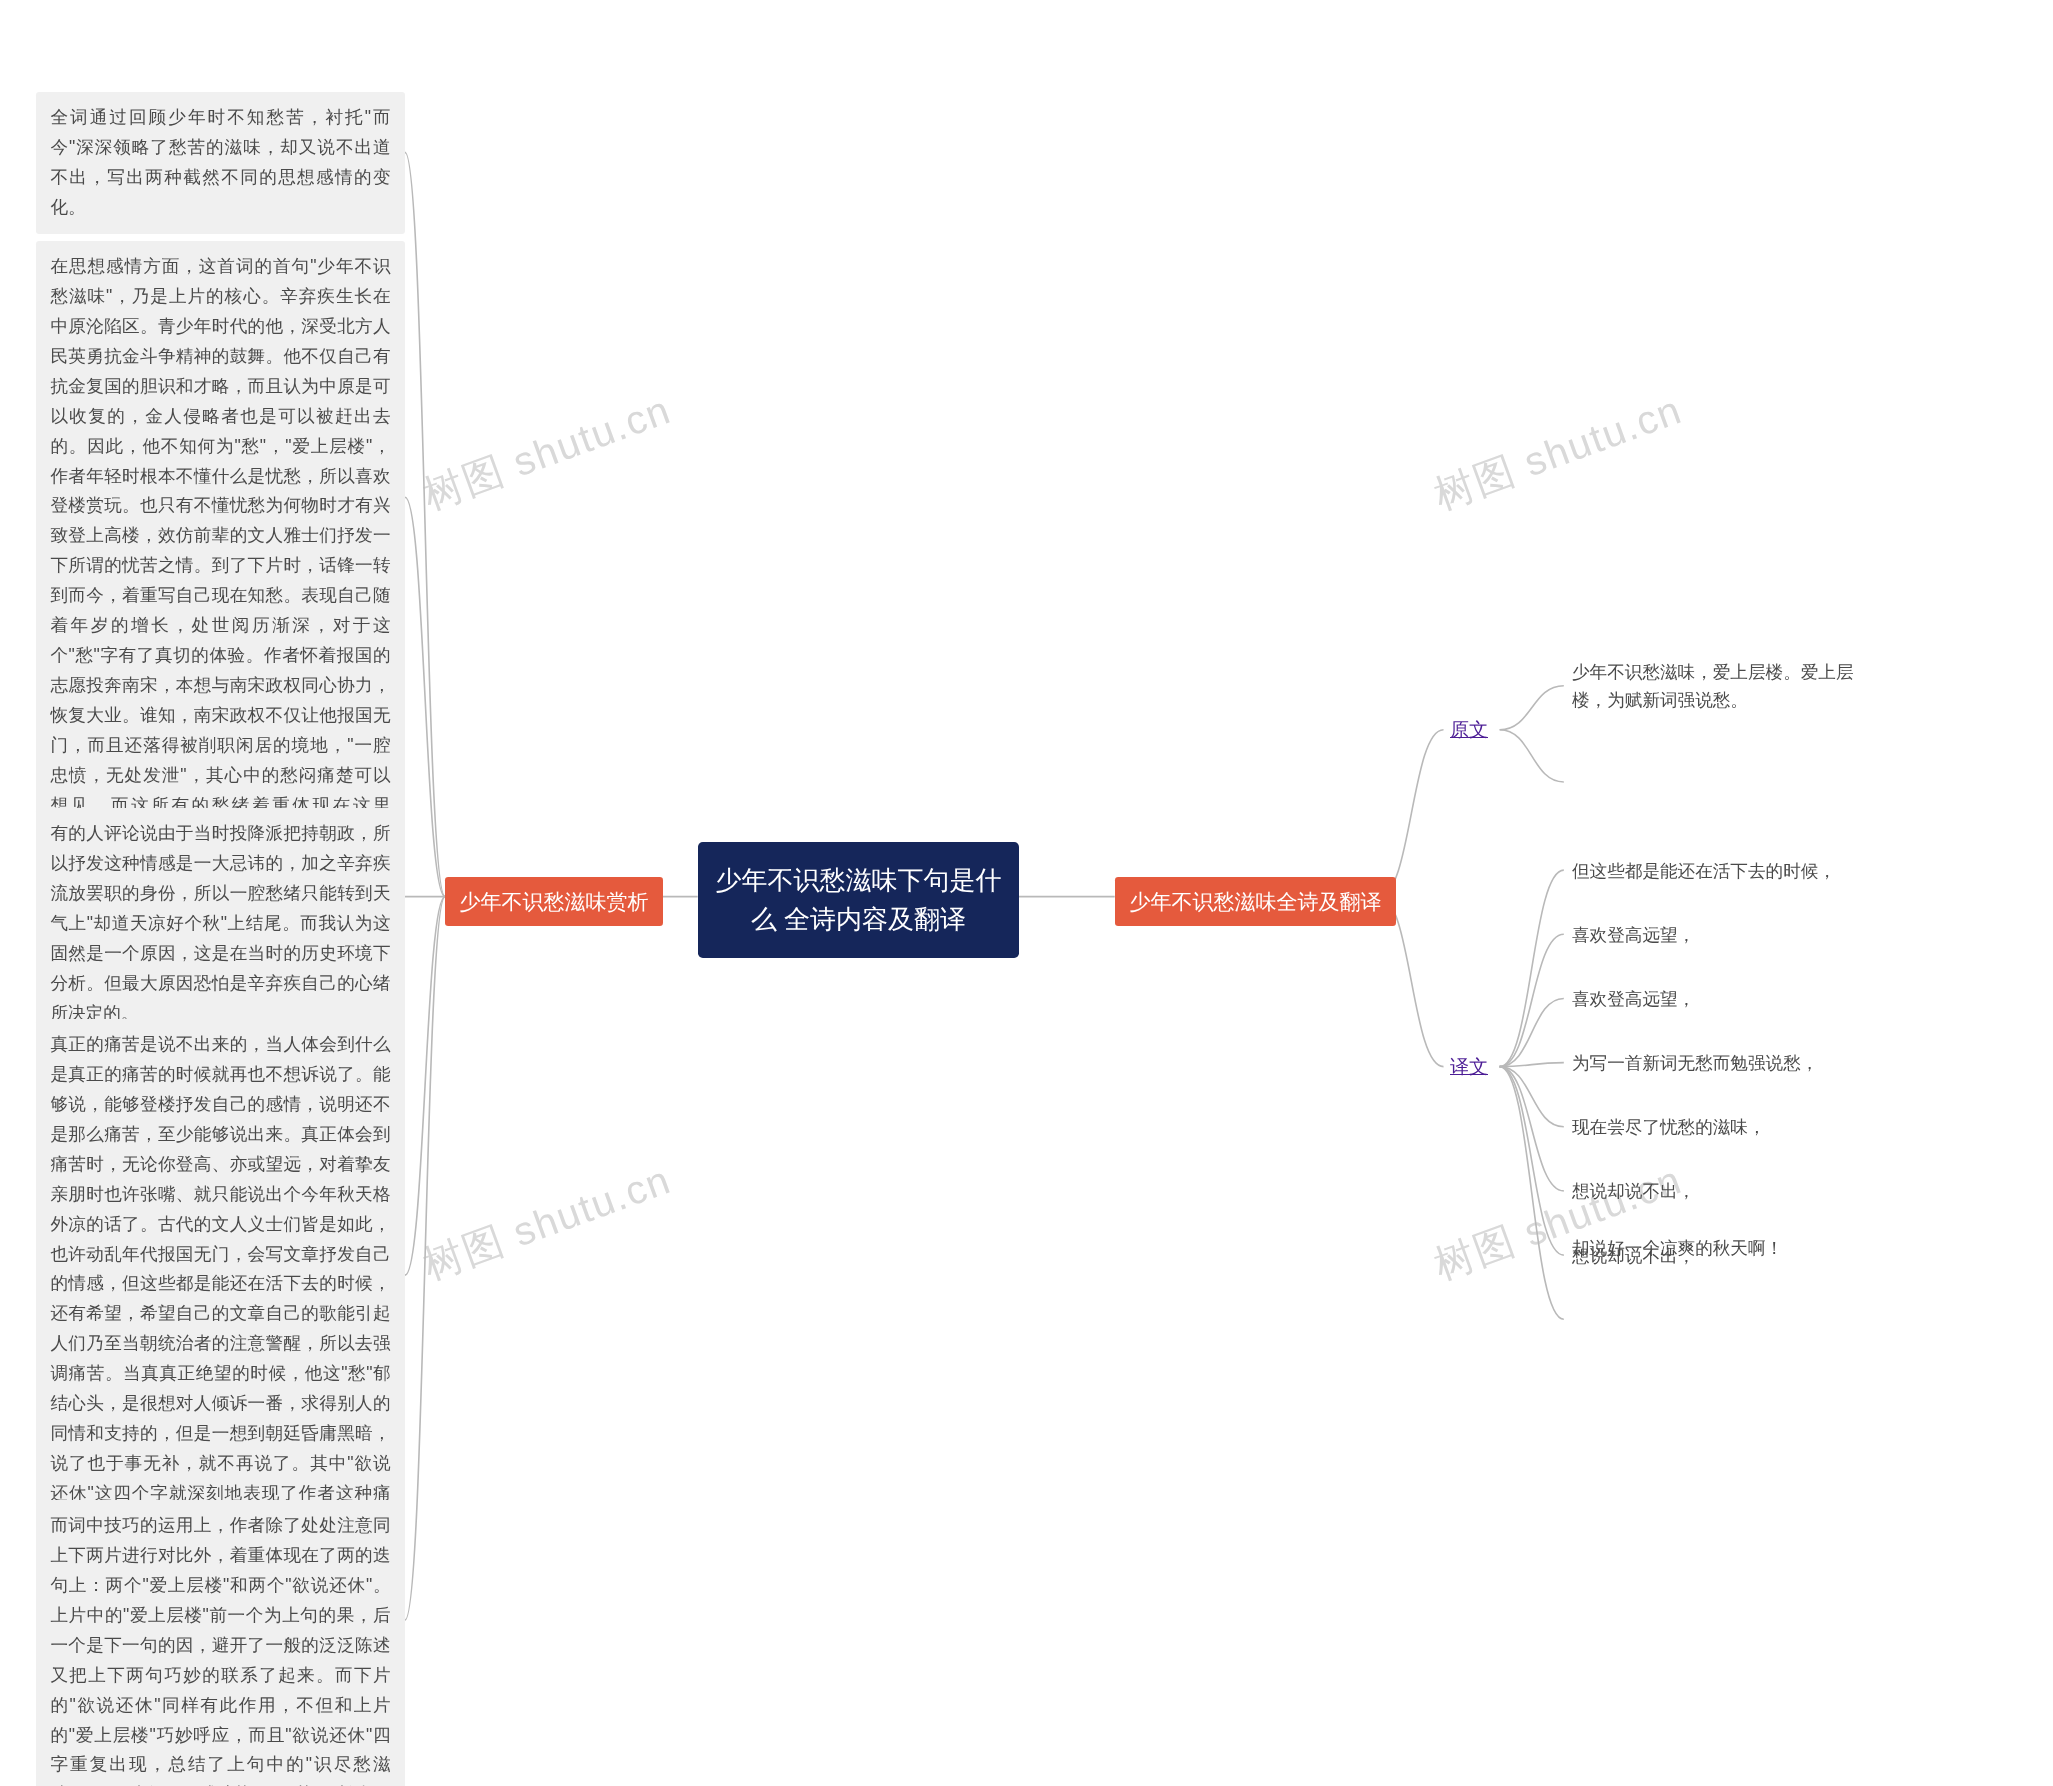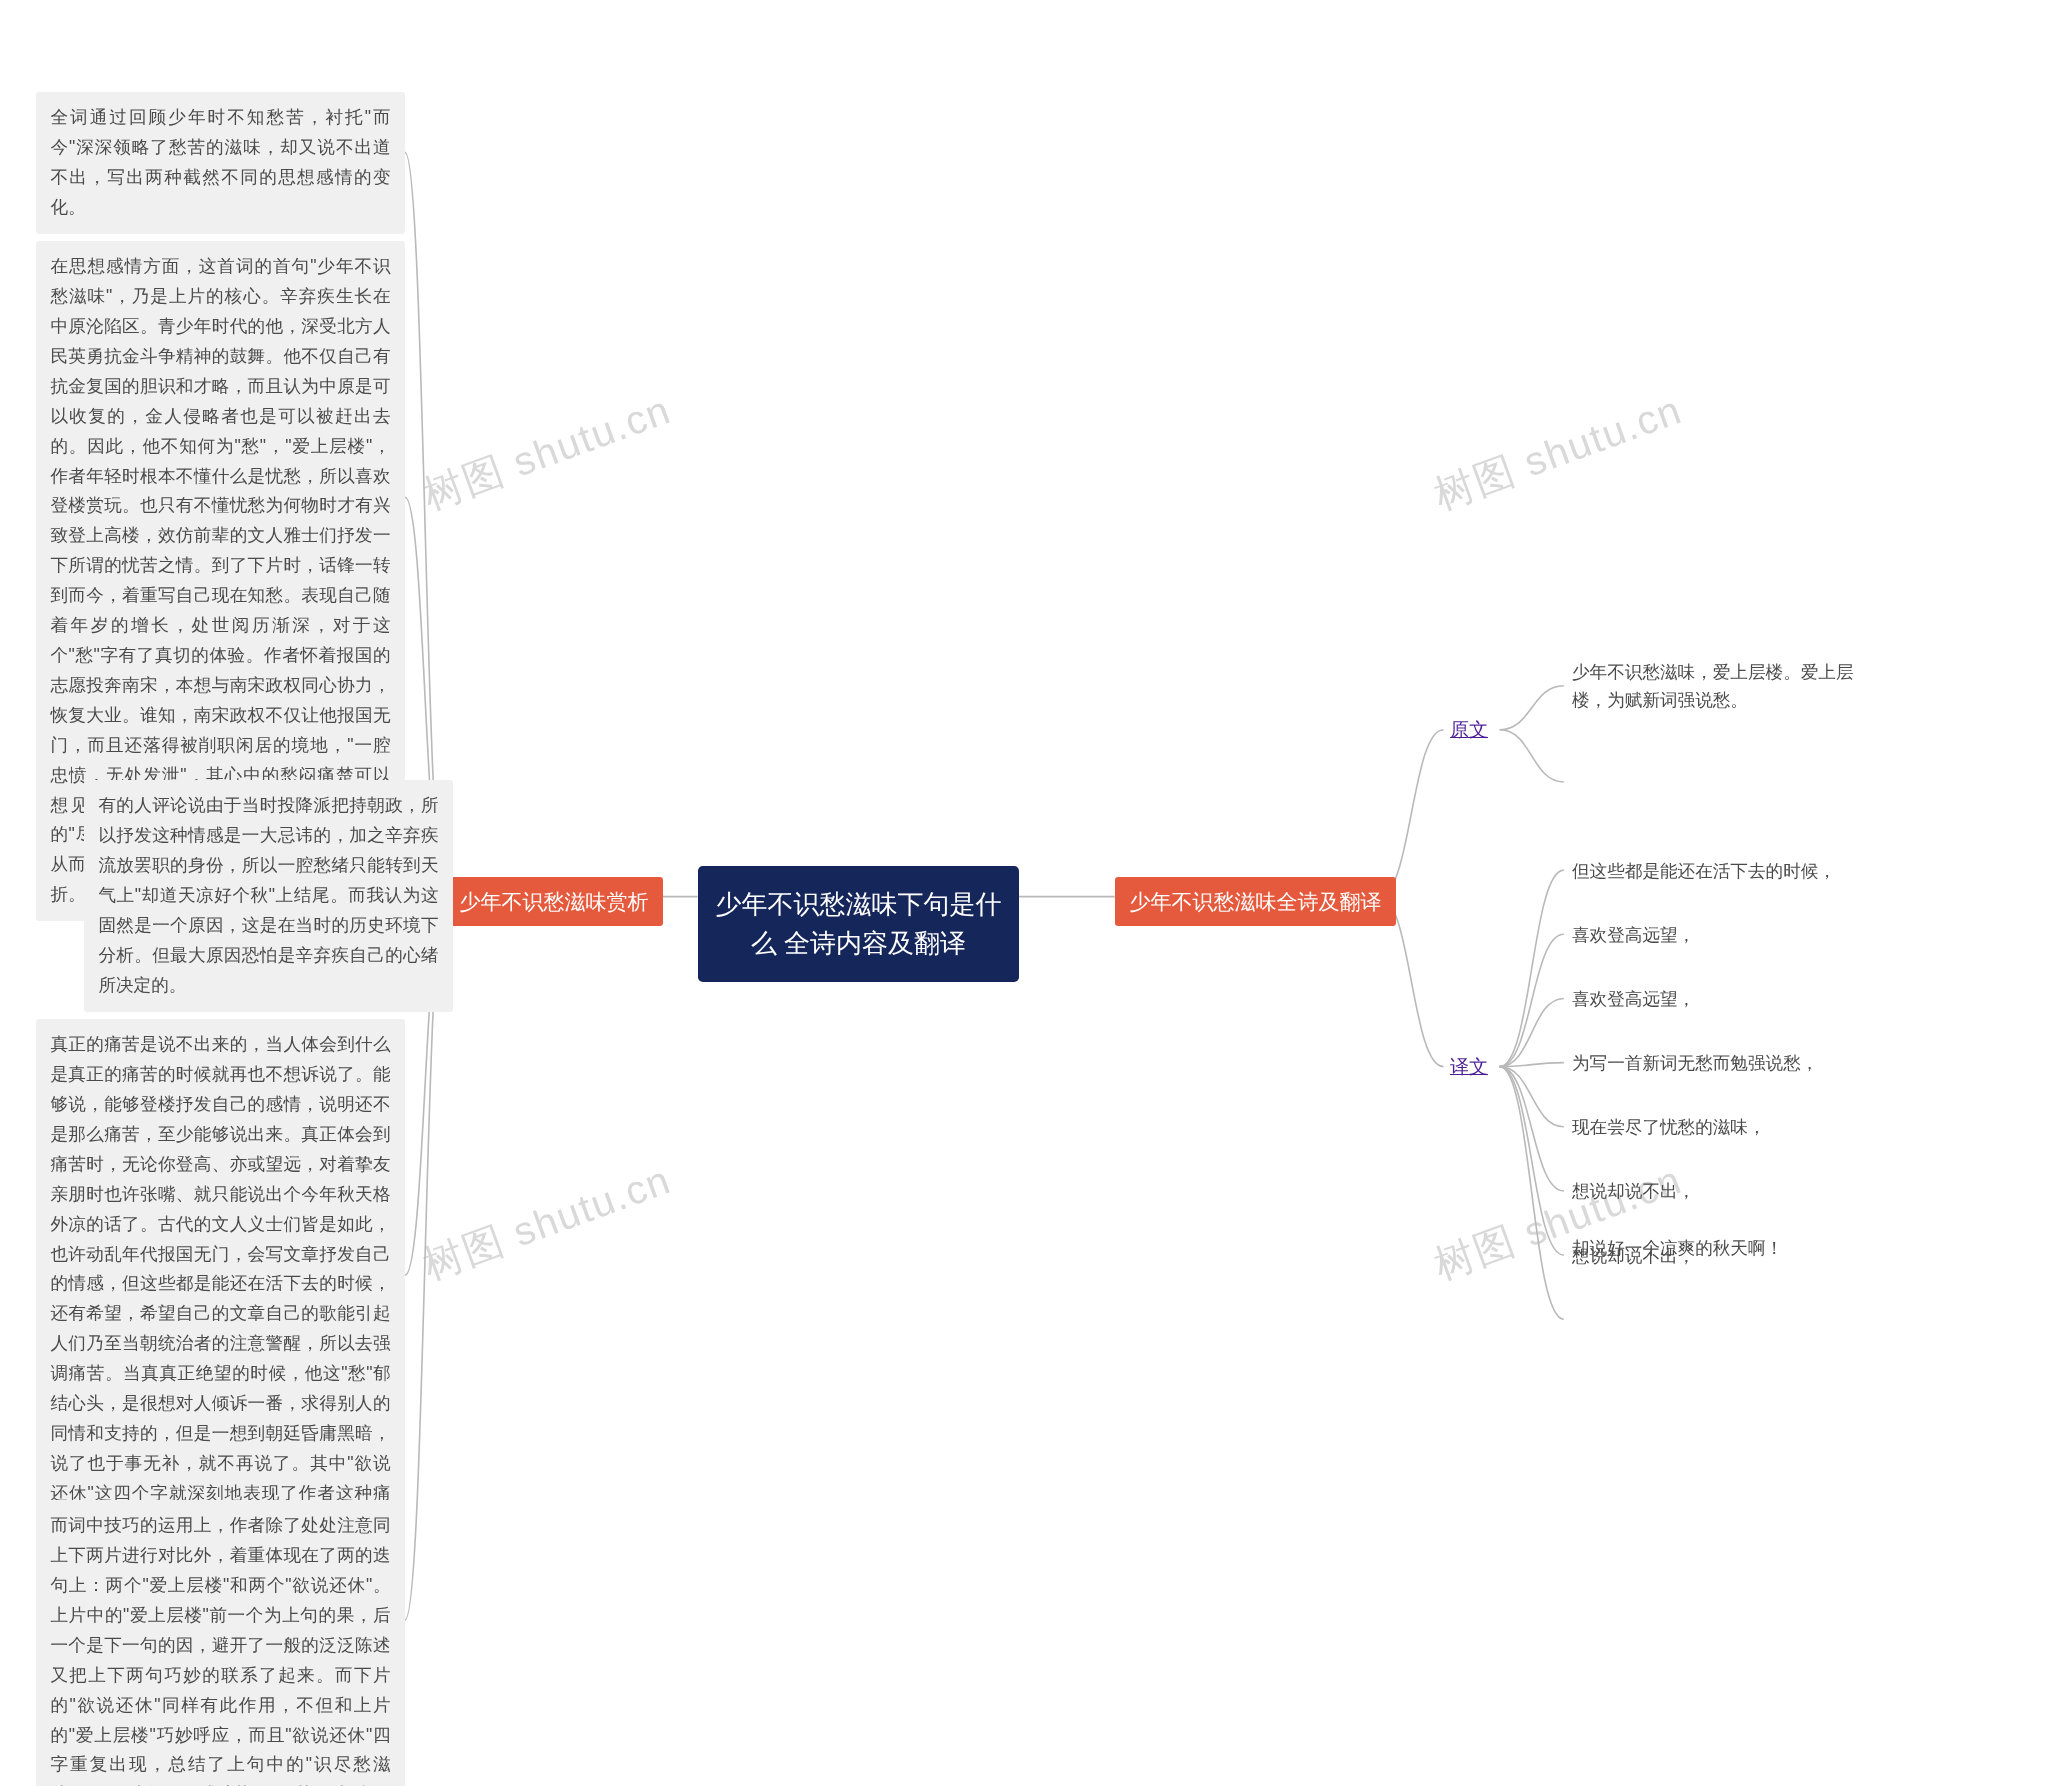--- a/index.html
+++ b/index.html
@@ -123,29 +123,29 @@
     <path d="M 1870 1330 C 1910 1330, 1910 1085, 1950 1085"></path>
     <path d="M 1870 1330 C 1910 1330, 1910 1165, 1950 1165"></path>
     <path d="M 1870 1330 C 1910 1330, 1910 1245, 1950 1245"></path>
     <path d="M 1870 1330 C 1910 1330, 1910 1325, 1950 1325"></path>
     <path d="M 1870 1330 C 1910 1330, 1910 1405, 1950 1405"></path>
     <path d="M 1870 1330 C 1910 1330, 1910 1485, 1950 1485"></path>
     <path d="M 1870 1330 C 1910 1330, 1910 1565, 1950 1565"></path>
     <path d="M 1870 1330 C 1910 1330, 1910 1645, 1950 1645"></path>
   </svg>
 
-  <div class="center-node" style="left:698px; top:842px;margin-top:24px;">少年不识愁滋味下句是什么 全诗内容及翻译</div>
+  <div class="center-node" style="left:698px; top:842px;">少年不识愁滋味下句是什么 全诗内容及翻译</div>
 
   <div class="section-node" style="left:445px; top:877px;">少年不识愁滋味赏析</div>
 
   <div class="leaf-box" style="left:36px; top:92px;">全词通过回顾少年时不知愁苦，衬托"而今"深深领略了愁苦的滋味，却又说不出道不出，写出两种截然不同的思想感情的变化。</div>
 
   <div class="leaf-box" style="left:36px; top:241px;">在思想感情方面，这首词的首句"少年不识愁滋味"，乃是上片的核心。辛弃疾生长在中原沦陷区。青少年时代的他，深受北方人民英勇抗金斗争精神的鼓舞。他不仅自己有抗金复国的胆识和才略，而且认为中原是可以收复的，金人侵略者也是可以被赶出去的。因此，他不知何为"愁"，"爱上层楼"，作者年轻时根本不懂什么是忧愁，所以喜欢登楼赏玩。也只有不懂忧愁为何物时才有兴致登上高楼，效仿前辈的文人雅士们抒发一下所谓的忧苦之情。到了下片时，话锋一转到而今，着重写自己现在知愁。表现自己随着年岁的增长，处世阅历渐深，对于这个"愁"字有了真切的体验。作者怀着报国的志愿投奔南宋，本想与南宋政权同心协力，恢复大业。谁知，南宋政权不仅让他报国无门，而且还落得被削职闲居的境地，"一腔忠愤，无处发泄"，其心中的愁闷痛楚可以想见。而这所有的愁绪着重体现在这里的"尽"字，它包含着作者许多复杂的感受，从而完成了整篇词作在思想感情上的一大转折。</div>
 
-  <div class="leaf-box" style="left:36px; top:780px;margin-left:48px;">有的人评论说由于当时投降派把持朝政，所以抒发这种情感是一大忌讳的，加之辛弃疾流放罢职的身份，所以一腔愁绪只能转到天气上"却道天凉好个秋"上结尾。而我认为这固然是一个原因，这是在当时的历史环境下分析。但最大原因恐怕是辛弃疾自己的心绪所决定的。</div>
+  <div class="leaf-box" style="left:36px; top:808px;">有的人评论说由于当时投降派把持朝政，所以抒发这种情感是一大忌讳的，加之辛弃疾流放罢职的身份，所以一腔愁绪只能转到天气上"却道天凉好个秋"上结尾。而我认为这固然是一个原因，这是在当时的历史环境下分析。但最大原因恐怕是辛弃疾自己的心绪所决定的。</div>
 
   <div class="leaf-box" style="left:36px; top:1019px;">真正的痛苦是说不出来的，当人体会到什么是真正的痛苦的时候就再也不想诉说了。能够说，能够登楼抒发自己的感情，说明还不是那么痛苦，至少能够说出来。真正体会到痛苦时，无论你登高、亦或望远，对着挚友亲朋时也许张嘴、就只能说出个今年秋天格外凉的话了。古代的文人义士们皆是如此，也许动乱年代报国无门，会写文章抒发自己的情感，但这些都是能还在活下去的时候，还有希望，希望自己的文章自己的歌能引起人们乃至当朝统治者的注意警醒，所以去强调痛苦。当真真正绝望的时候，他这"愁"郁结心头，是很想对人倾诉一番，求得别人的同情和支持的，但是一想到朝廷昏庸黑暗，说了也于事无补，就不再说了。其中"欲说还休"这四个字就深刻地表现了作者这种痛苦矛盾的心情，悲愤愁苦溢于言表。自知说了也没有什么作用，真的是无能为力了，万般愁绪皆堵在心中张张嘴也就只能说一说天气了。</div>
 
   <div class="leaf-box" style="left:36px; top:1500px;">而词中技巧的运用上，作者除了处处注意同上下两片进行对比外，着重体现在了两的迭句上：两个"爱上层楼"和两个"欲说还休"。上片中的"爱上层楼"前一个为上句的果，后一个是下一句的因，避开了一般的泛泛陈述又把上下两句巧妙的联系了起来。而下片的"欲说还休"同样有此作用，不但和上片的"爱上层楼"巧妙呼应，而且"欲说还休"四字重复出现，总结了上句中的"识尽愁滋味"，更用迭句的形式渲染了"有苦无处诉"的气氛，充分的表达出了作者的愁绪之深。</div>
 
   <div class="section-node" style="left:1115px; top:877px;">少年不识愁滋味全诗及翻译</div>
 
   <div class="sub-label" style="left:1450px; top:716px;">原文</div>
 
   <div class="sub-label" style="left:1450px; top:1053px;">译文</div>

